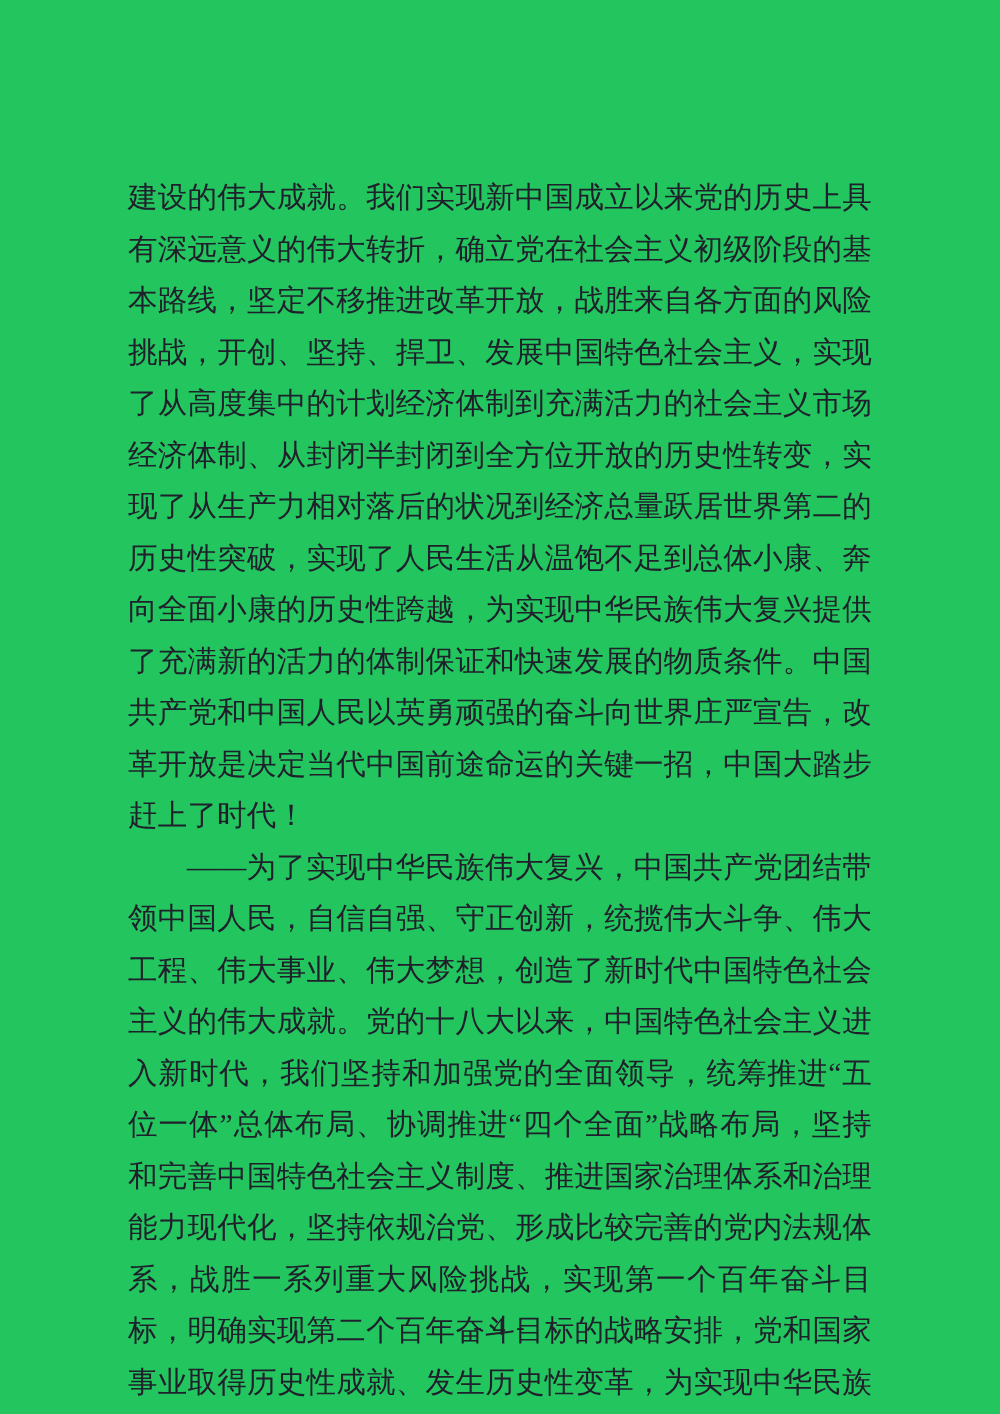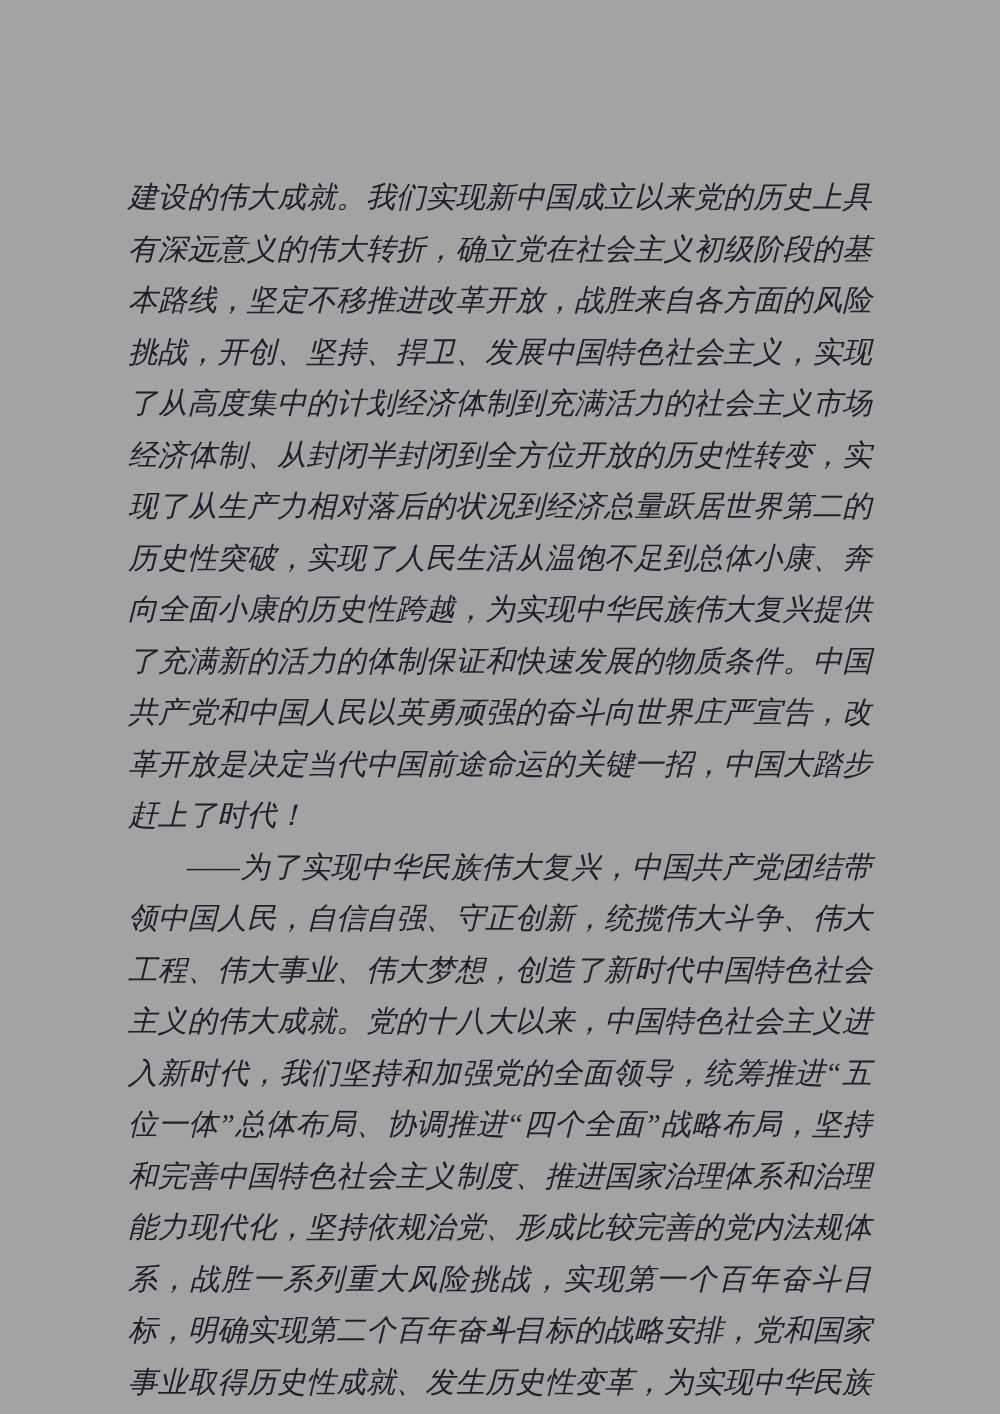--- a/index.html
+++ b/index.html
@@ -14,22 +14,21 @@
     color: #1a1a28;
     position: relative;
     overflow: hidden;
   }
   .page {
     width: 1000px;
     height: 1414px;
     box-sizing: border-box;
     padding: 172px 128px 0 128px;
     position: relative;
-    background: #a3a3a3;
-    font-style: italic;
+    background: #22c55e;
   }
   .doc-body {
     width: 744px;
   }
   .para {
     font-size: 29.5px;
     line-height: 51.5px;
     letter-spacing: 0.2px;
     text-align: justify;
     text-justify: inter-character;

